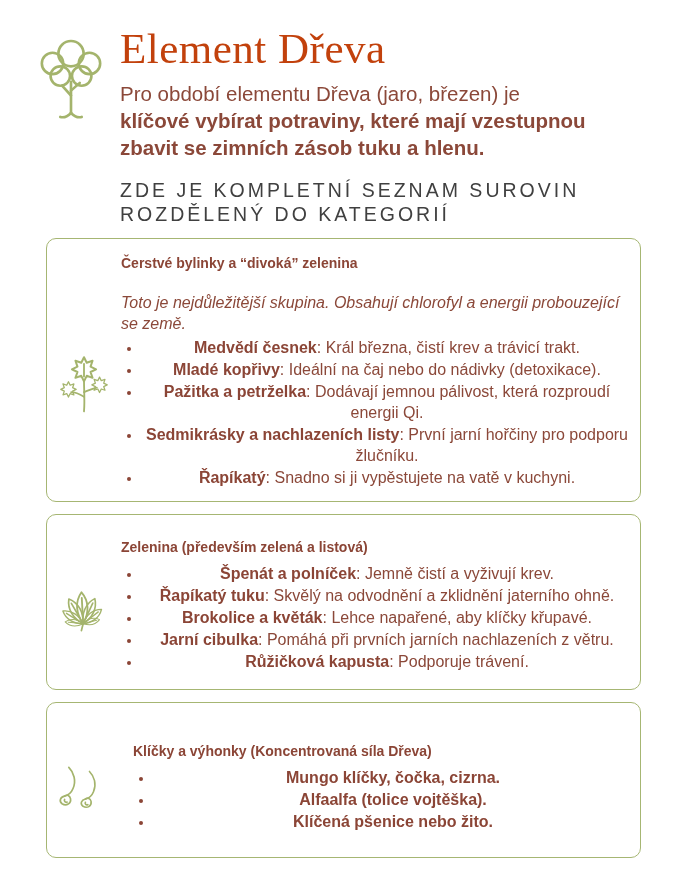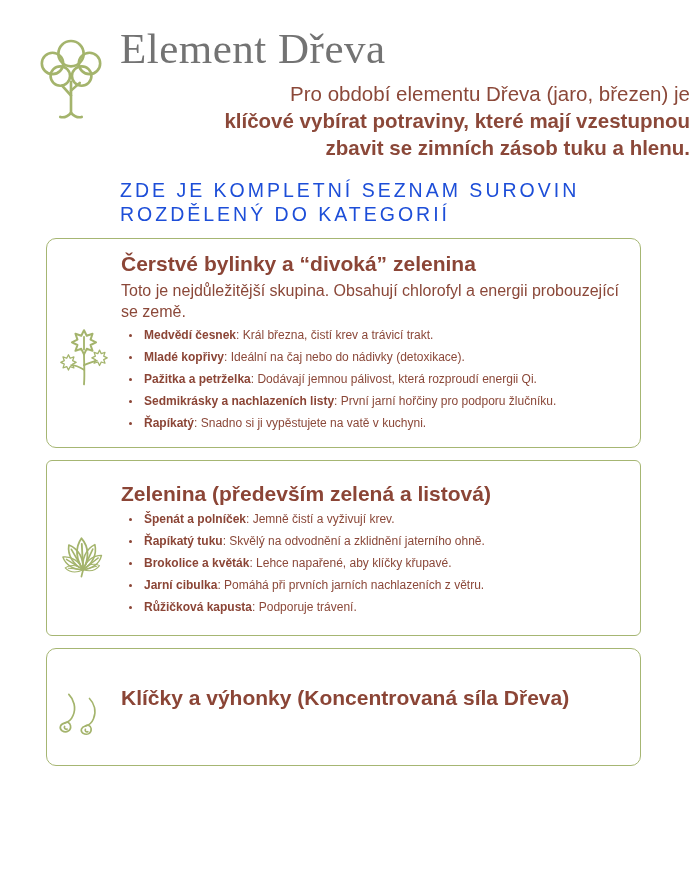--- a/index.html
+++ b/index.html
@@ -15,76 +15,77 @@
 
   
   .tree-logo {
     position: absolute; left: 36px; top: 12px;
     width: 70px; height: 82px;
   }
   .page-title {
     margin: 25px 0 0 120px;
     font-family: "Liberation Serif", serif;
     font-size: 43px; line-height: 47px;
-    color: #737373;
+    color: #c2410c;
     letter-spacing: 0.5px;
     white-space: nowrap;
   }
 
   
   .intro {
     margin: 8px 0 0 120px;
     color: #8b4839;
     font-size: 20.5px; line-height: 27px;
   }
-  .intro .line { white-space: nowrap; text-align: right; }
+  .intro .line { white-space: nowrap; }
   .intro .bold { font-weight: bold; }
 
   
   .caps-heading {
     margin: 17px 0 0 120px;
-    color: #1d4ed8;
+    color: #404040;
     font-size: 19.5px; line-height: 24px;
     letter-spacing: 3px;
   }
   .caps-heading .line { white-space: nowrap; }
 
   
   .card {
     width: 595px;
     margin: 12px 0 0 46px;
     border: 1.6px solid #a6b673;
     border-radius: 10px;
     display: flex;
     padding: 12px 10px 12px 0;
     background: #ffffff;
   }
-  .card.c2 { padding-top: 20px; padding-bottom: 16px; border-radius: 6px; }
-  .card.c3 { padding-top: 36px; padding-bottom: 24px; }
+  .card.c2 { padding-top: 20px; padding-bottom: 16px; }
+  .card.c3 { padding-top: 36px; padding-bottom: 24px; gap: 12px; }
   .card-icon-col {
     flex: 0 0 74px;
     display: flex; align-items: center; justify-content: center;
   }
   .card.c1 .card-icon-col svg { margin-top: 26px; }
   .card-body { flex: 1; min-width: 0; }
   .card-title {
     color: #8b4536; font-weight: bold;
-    font-size: 21px; line-height: 25px;
+    font-size: 14px; line-height: 25px;
     margin: 0 0 3px 0;
   }
   .card-desc {
     color: #8b4839;
     font-size: 16px; line-height: 21px;
-    margin: 4px 0 1px 0;
+    margin: 16px 0 1px 0;
+    font-style: italic;
   }
   ul.items {
     margin: 3px 0 0 0;
     padding-left: 21px;
     color: #8b4839;
-    font-size: 12px; line-height: 21px;
+    font-size: 16px; line-height: 21px; text-align: center;
   }
   ul.items li { margin: 1px 0; padding-left: 2px; }
   ul.items li::marker { color: #8b4536; font-size: 0.8em; }
   .term { font-weight: bold; color: #8b4536; }
 
   svg.icon { stroke: #a4b46c; fill: none; stroke-linecap: round; stroke-linejoin: round; }
 </style>
 </head>
 <body>
 
@@ -181,16 +182,21 @@
             <path d="M8,40 C3,41 1,46 5,49 C10,52 16,49 15,43 C14,39 11,38 8,40 Z"></path>
             <path d="M8,44 C7,46 9,48 11,47"></path>
           </g>
         </defs>
         <use href="#sproutShape" transform="translate(1,2)"></use>
         <use href="#sproutShape" transform="translate(26,7) scale(0.96)"></use>
       </svg>
     </div>
     <div class="card-body">
       <div class="card-title">Klíčky a výhonky (Koncentrovaná síla Dřeva)</div>
+      <ul class="items">
+        <li><span class="term">Mungo klíčky, čočka, cizrna.</span><span></span></li>
+        <li><span class="term">Alfaalfa (tolice vojtěška).</span><span></span></li>
+        <li><span class="term">Klíčená pšenice nebo žito.</span><span></span></li>
+      </ul>
     </div>
   </div>
 
 </div>
 
 </body></html>

